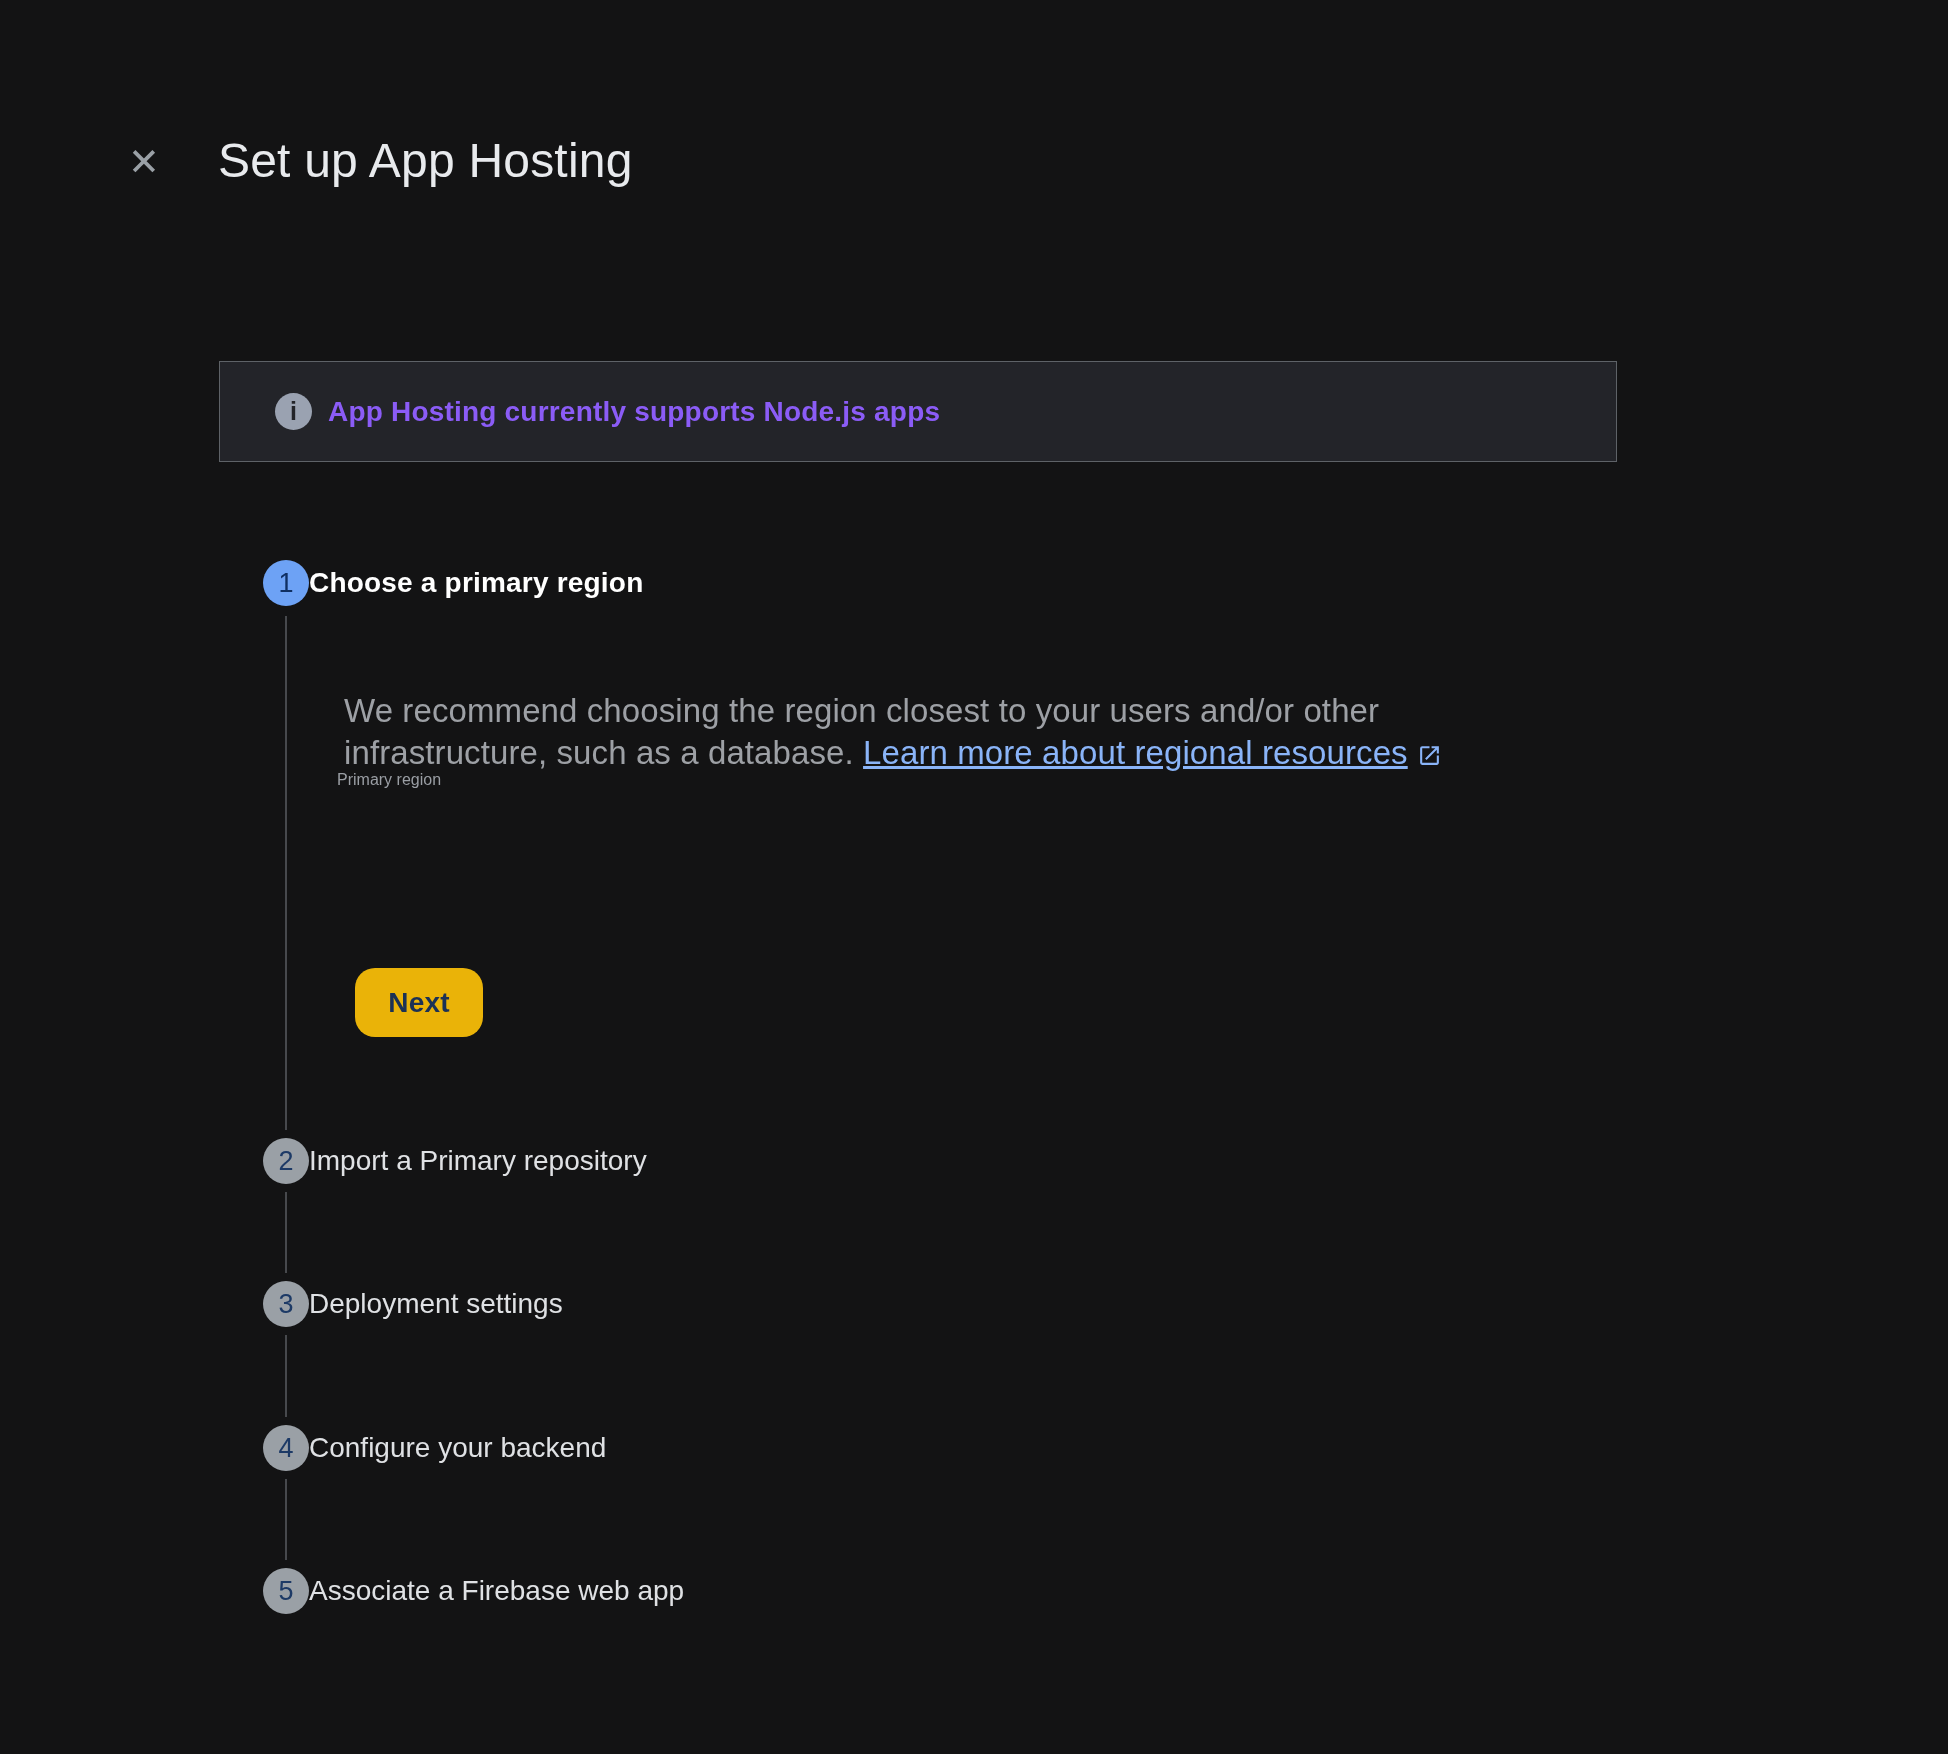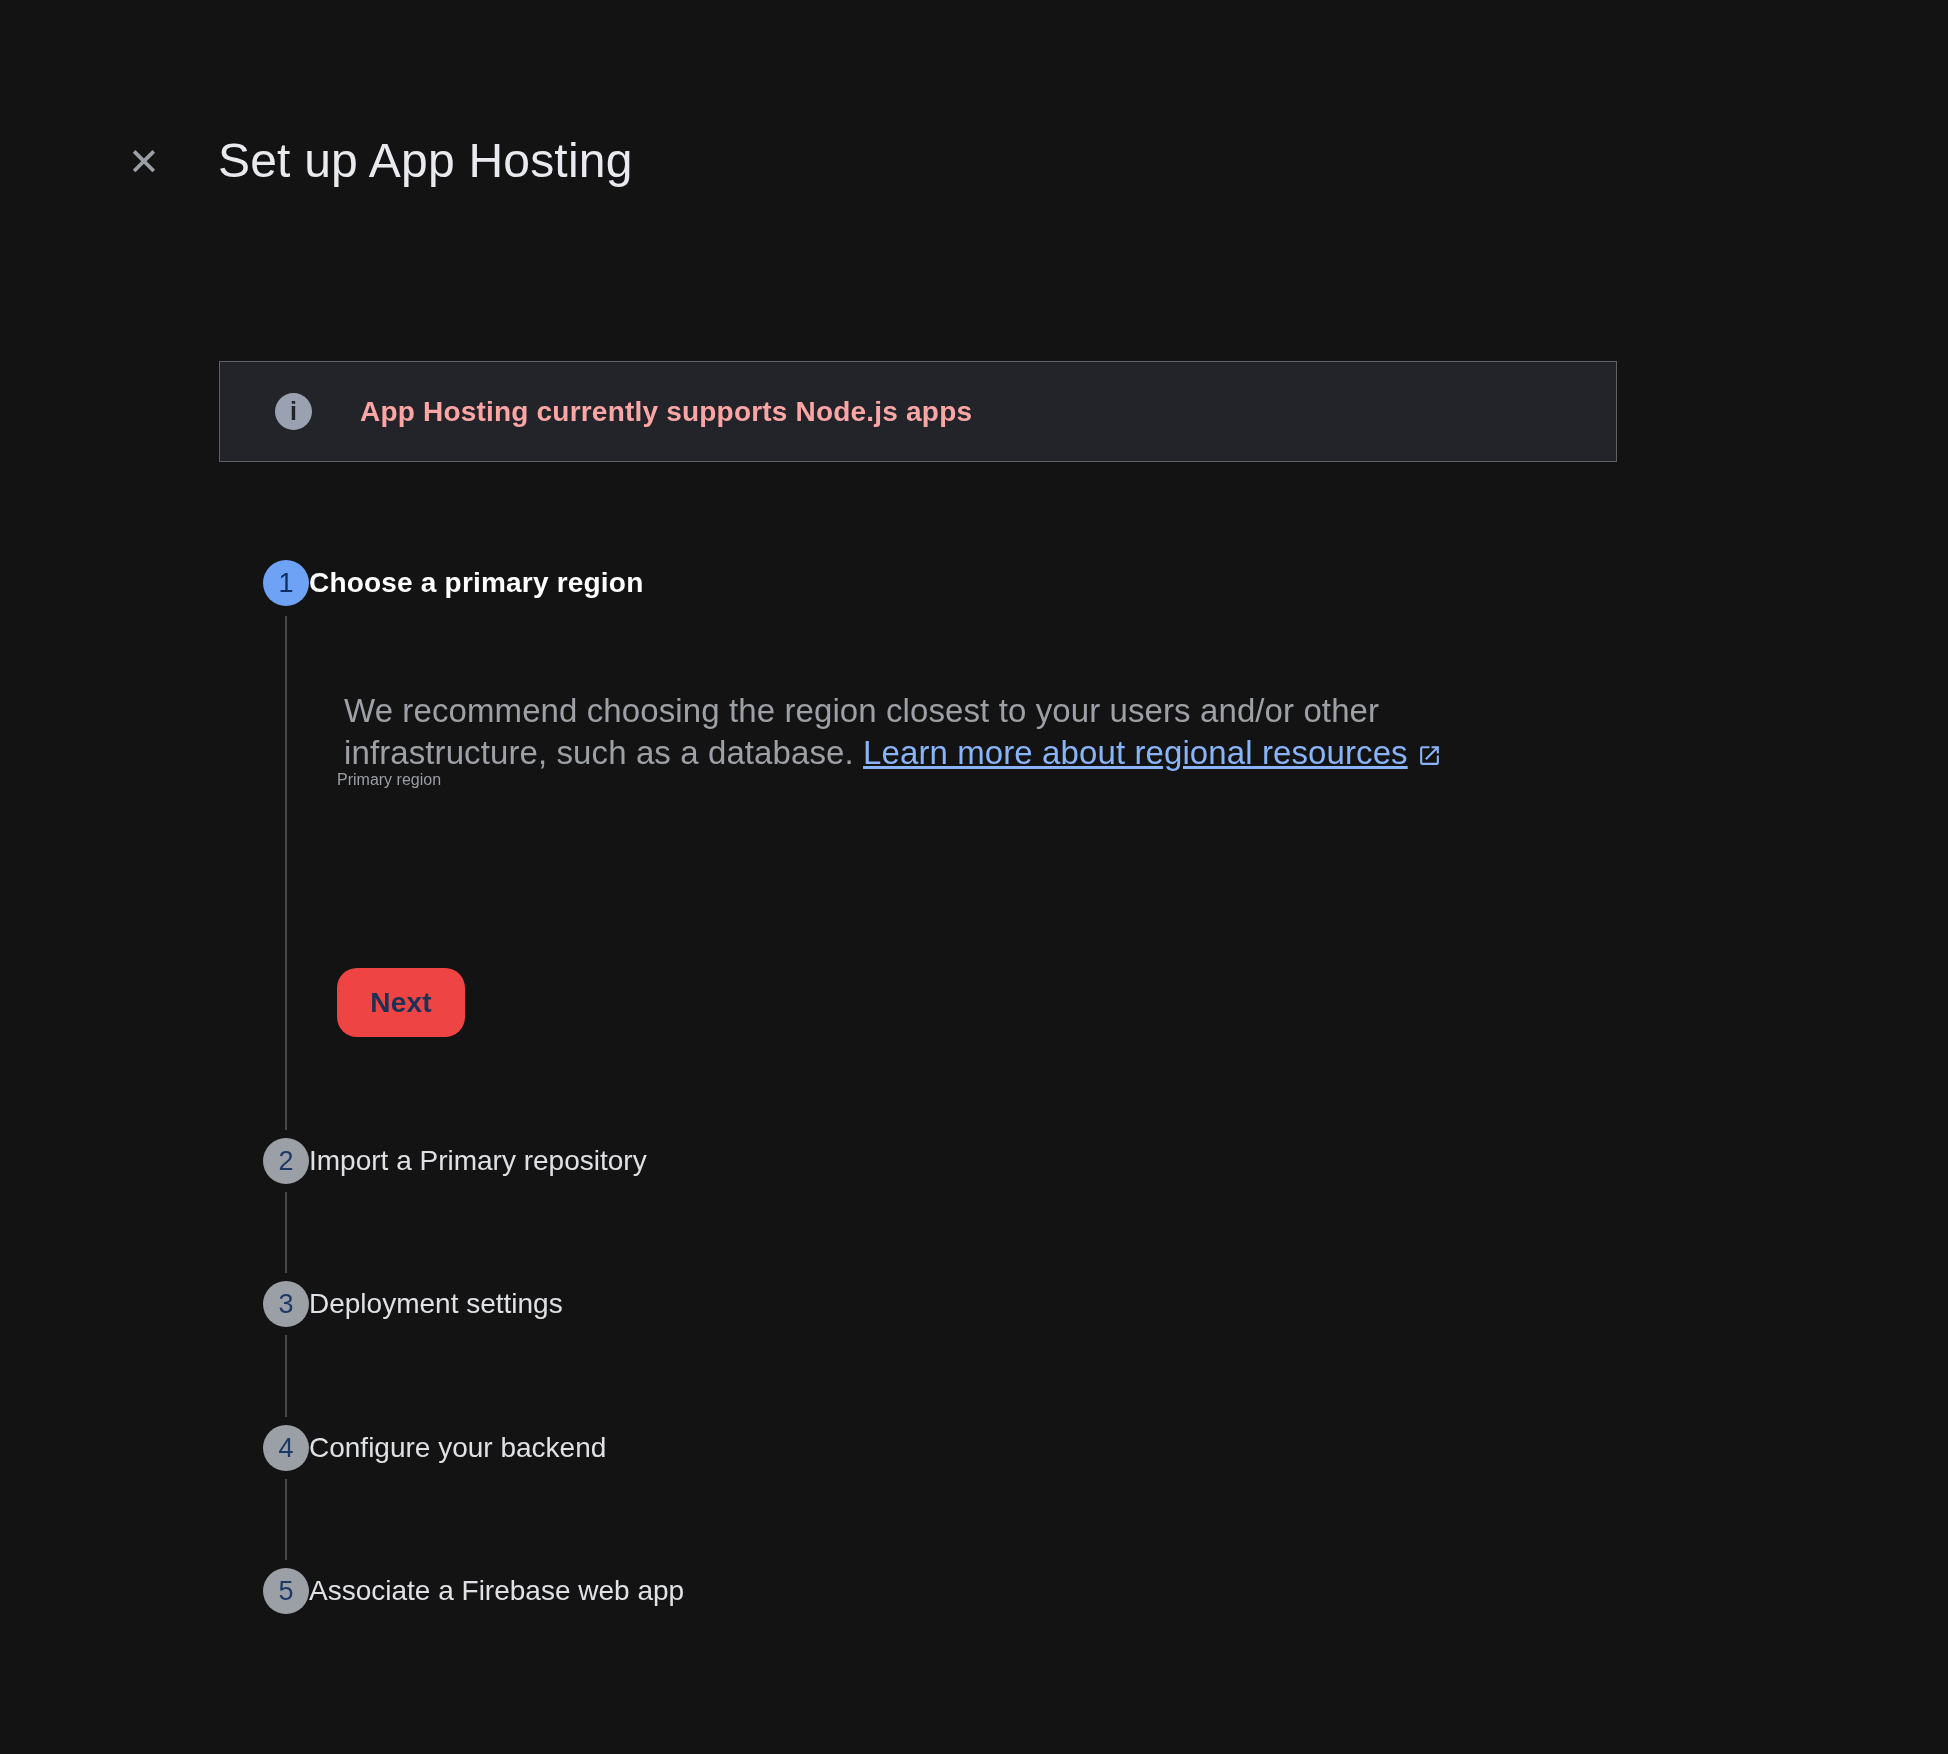--- a/index.html
+++ b/index.html
@@ -27,21 +27,21 @@
     box-sizing:border-box; background:#232429; border:1px solid #5e6267;
     display:flex; align-items:center; padding-left:55px;
   }
   .info-icon {
     width:37px; height:37px; border-radius:50%;
     background:#9aa2b1; color:#232429;
     display:flex; align-items:center; justify-content:center;
     font-size:25px; font-weight:700; flex:0 0 auto;
   }
   .banner-text {
-    margin-left:48px; font-size:28px; font-weight:600; color:#fca5a5;
+    margin-left:16px; font-size:28px; font-weight:600; color:#8b5cf6;
     letter-spacing:0.2px;
   }
 
   
   .step-row { position:absolute; left:263px; display:flex; align-items:center; }
   .step-circle {
     width:46px; height:46px; border-radius:50%; flex:0 0 auto;
     display:flex; align-items:center; justify-content:center;
     font-size:27px; font-weight:500;
   }
@@ -82,22 +82,22 @@
     display:flex; align-items:center; padding:0 16px 0 26px; cursor:pointer;
   }
   .select-value { flex:1; font-size:28px; color:#e8eaed; }
   .select-caret {
     width:0; height:0; flex:0 0 auto;
     border-left:11px solid transparent; border-right:11px solid transparent;
     border-top:12px solid #b9bdc2; margin-right:4px;
   }
 
   .next-btn {
-    position:absolute; left:337px; top:968px; width:128px; height:69px;
-    border-radius:20px; background:#ef4444; border:none; cursor:pointer;
+    position:absolute; left:355px; top:968px; width:128px; height:69px;
+    border-radius:20px; background:#eab308; border:none; cursor:pointer;
     display:flex; align-items:center; justify-content:center;
     font-family:"Liberation Sans", sans-serif;
     font-size:28px; font-weight:600; color:#1b3155; letter-spacing:0.2px;
   }
 </style>
 </head>
 <body>
 
 <div id="screen">
 

